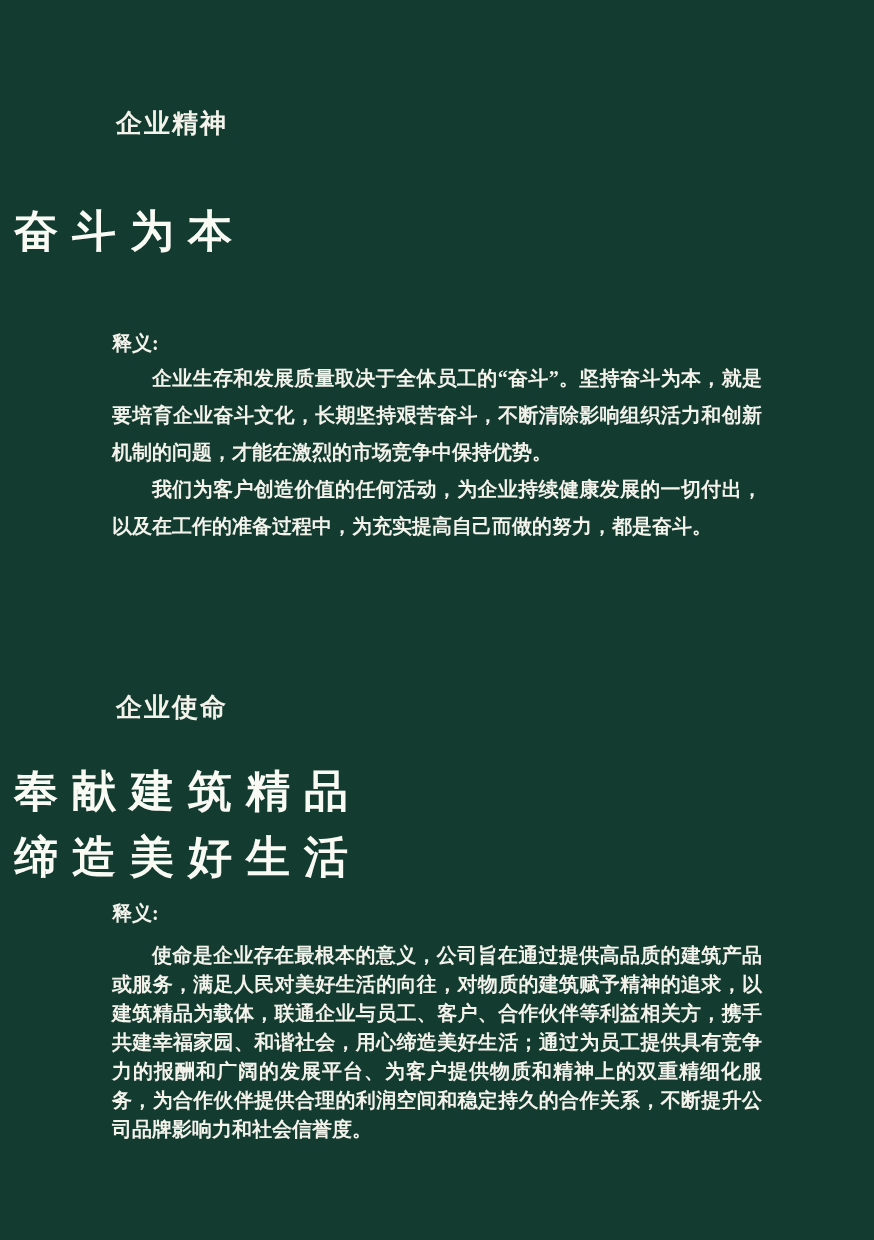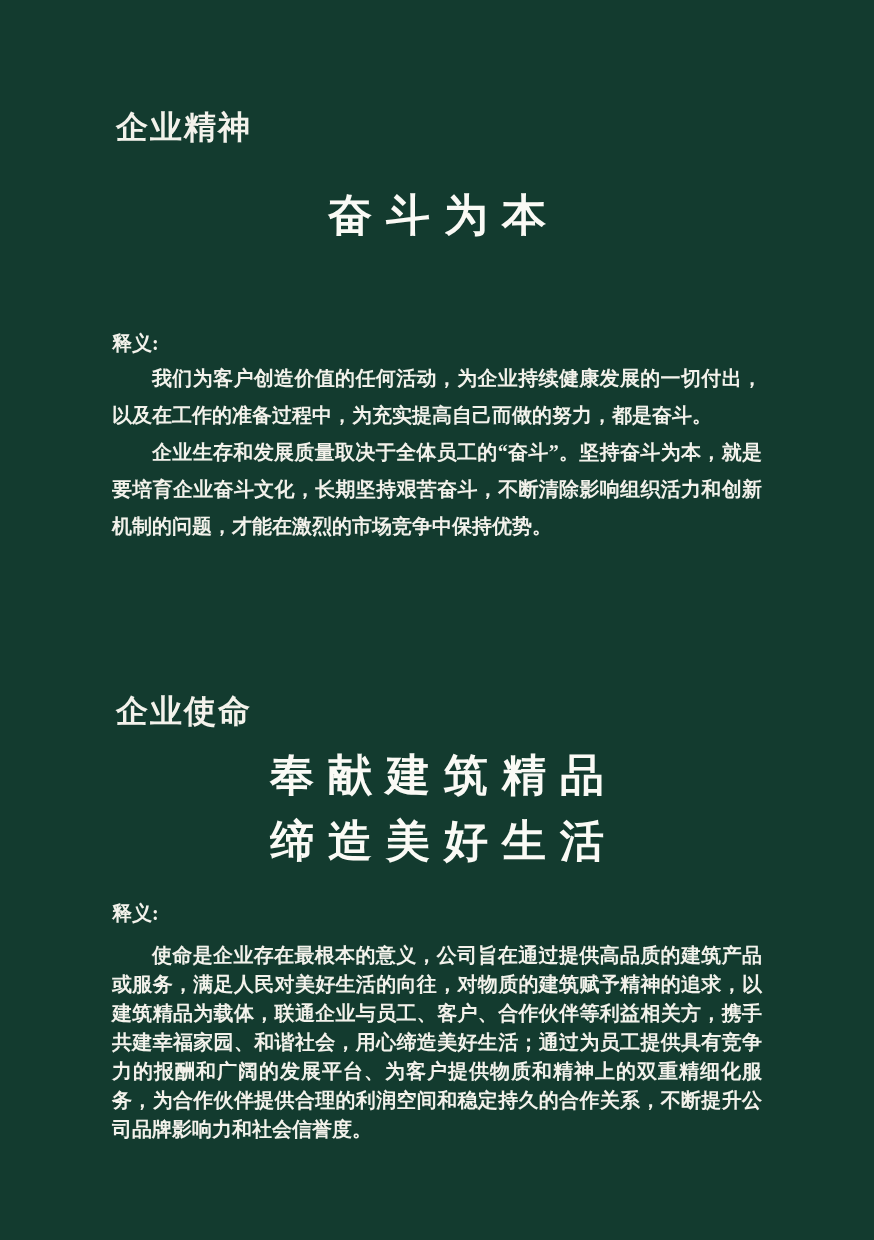--- a/index.html
+++ b/index.html
@@ -12,40 +12,41 @@
     width: 874px;
     height: 1240px;
     background: #133B2F;
     color: #F3F2EB;
     font-family: "Liberation Serif", serif;
     overflow: hidden;
   }
   .section-heading {
     position: absolute;
     left: 116px;
-    font-size: 32px;
+    font-size: 26px;
     font-weight: bold;
     letter-spacing: 2px;
     color: #F3F2EB;
   }
   .heading-1 { top: 106px; }
   .heading-2 { top: 690px; text-align: center; }
   .motto {
     position: absolute;
     left: 0;
     width: 100%;
-    text-align: center;
+    text-align: left;
     font-size: 44px;
     line-height: 66px;
     font-weight: bold;
     letter-spacing: 14px;
     padding-left: 14px;
     box-sizing: border-box;
     color: #FAFAF5;
     font-family: "Liberation Serif", serif;
+    margin-top: 16px;
   }
   .motto-1 { top: 183px; }
   .motto-2 { top: 743px; }
   .def-label {
     position: absolute;
     left: 112px;
     font-size: 20px;
     font-weight: bold;
     color: #F3F2EB;
   }
@@ -80,22 +81,22 @@
 
   <div class="section-heading heading-1">企业精神</div>
 
   <div class="motto motto-1">
     <div>奋斗为本</div>
   </div>
 
   <div class="def-label def-label-1">释义:</div>
 
   <div class="paragraphs paragraphs-1">
+    <p>企业生存和发展质量取决于全体员工的“奋斗”。坚持奋斗为本，就是要培育企业奋斗文化，长期坚持艰苦奋斗，不断清除影响组织活力和创新机制的问题，才能在激烈的市场竞争中保持优势。</p>
     <p>我们为客户创造价值的任何活动，为企业持续健康发展的一切付出，以及在工作的准备过程中，为充实提高自己而做的努力，都是奋斗。</p>
-    <p>企业生存和发展质量取决于全体员工的“奋斗”。坚持奋斗为本，就是要培育企业奋斗文化，长期坚持艰苦奋斗，不断清除影响组织活力和创新机制的问题，才能在激烈的市场竞争中保持优势。</p>
   </div>
 
   <div class="section-heading heading-2">企业使命</div>
 
   <div class="motto motto-2">
     <div>奉献建筑精品</div>
     <div>缔造美好生活</div>
   </div>
 
   <div class="def-label def-label-2">释义:</div>

